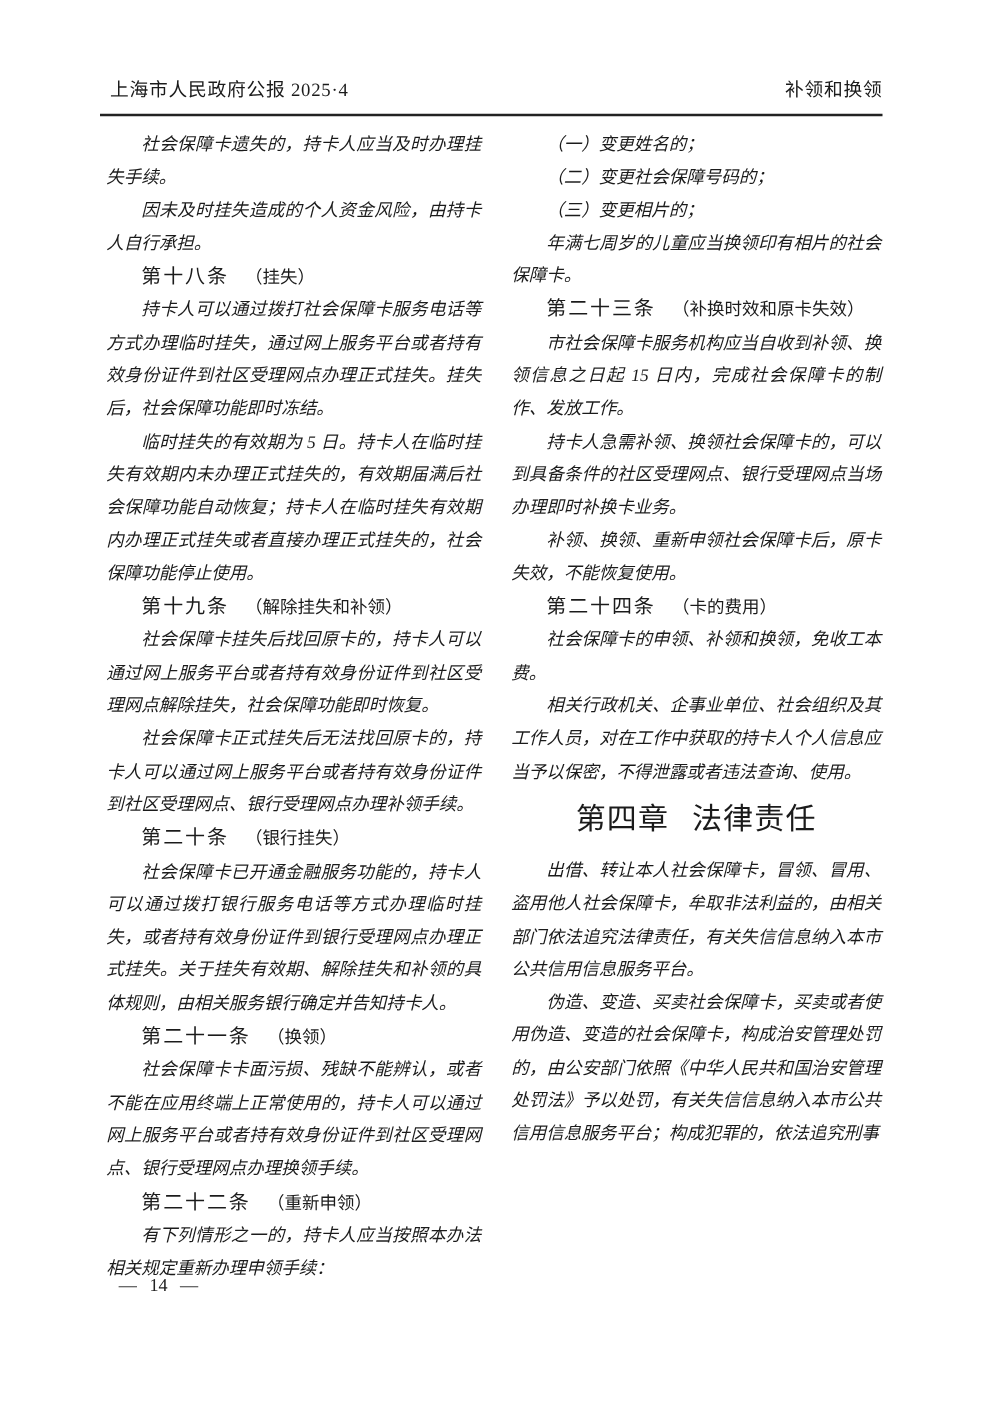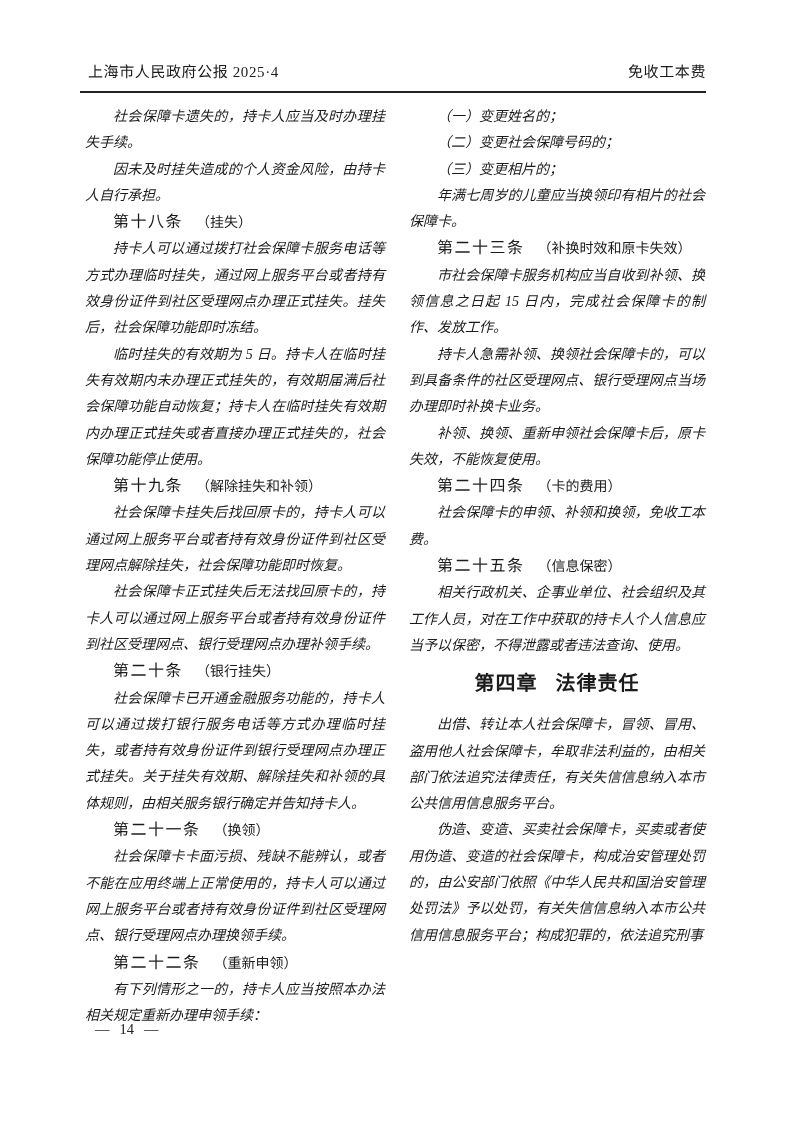--- a/index.html
+++ b/index.html
@@ -51,23 +51,23 @@
     font-style: italic;
   }
   .art-num {
     font-weight: 400;
     font-size: 16px;
     letter-spacing: 1.5px;
   }
   .art-title { margin-left: 13px; }
   .chapter {
     margin: 9px 0 14px;
-    font-size: 20px;
+    font-size: 24px;
     line-height: 30px;
-    font-weight: 700;
+    font-weight: 400;
     text-align: center;
     text-indent: 0;
     letter-spacing: 1px;
   }
   .ch-num { margin-right: 18px; }
   .footer {
     position: absolute;
     left: 95px; top: 1021px;
     font-size: 14.5px;
     display: flex;
@@ -76,21 +76,21 @@
     color: #222222;
   }
 </style>
 </head>
 <body>
 
 <div class="page">
 
   <div class="header">
     <span>上海市人民政府公报 2025·4</span>
-    <span>免收工本费</span>
+    <span>补领和换领</span>
   </div>
 
   <div class="header-rule"></div>
 
   <div class="content">
     <div class="col-left">
         <p class="para">社会保障卡遗失的，持卡人应当及时办理挂失手续。</p>
         <p class="para">因未及时挂失造成的个人资金风险，由持卡人自行承担。</p>
         <p class="article"><span class="art-num">第十八条</span><span class="art-title">（挂失）</span></p>
         <p class="para">持卡人可以通过拨打社会保障卡服务电话等方式办理临时挂失，通过网上服务平台或者持有效身份证件到社区受理网点办理正式挂失。挂失后，社会保障功能即时冻结。</p>
@@ -109,21 +109,20 @@
         <p class="para">（一）变更姓名的；</p>
         <p class="para">（二）变更社会保障号码的；</p>
         <p class="para">（三）变更相片的；</p>
         <p class="para">年满七周岁的儿童应当换领印有相片的社会保障卡。</p>
         <p class="article"><span class="art-num">第二十三条</span><span class="art-title">（补换时效和原卡失效）</span></p>
         <p class="para">市社会保障卡服务机构应当自收到补领、换领信息之日起 15 日内，完成社会保障卡的制作、发放工作。</p>
         <p class="para">持卡人急需补领、换领社会保障卡的，可以到具备条件的社区受理网点、银行受理网点当场办理即时补换卡业务。</p>
         <p class="para">补领、换领、重新申领社会保障卡后，原卡失效，不能恢复使用。</p>
         <p class="article"><span class="art-num">第二十四条</span><span class="art-title">（卡的费用）</span></p>
         <p class="para">社会保障卡的申领、补领和换领，免收工本费。</p>
-        <p class="article"><span class="art-num">第二十五条</span><span class="art-title">（信息保密）</span></p>
         <p class="para">相关行政机关、企事业单位、社会组织及其工作人员，对在工作中获取的持卡人个人信息应当予以保密，不得泄露或者违法查询、使用。</p>
         <h2 class="chapter"><span class="ch-num">第四章</span><span>法律责任</span></h2>
         <p class="para">出借、转让本人社会保障卡，冒领、冒用、盗用他人社会保障卡，牟取非法利益的，由相关部门依法追究法律责任，有关失信信息纳入本市公共信用信息服务平台。</p>
         <p class="para">伪造、变造、买卖社会保障卡，买卖或者使用伪造、变造的社会保障卡，构成治安管理处罚的，由公安部门依照《中华人民共和国治安管理处罚法》予以处罚，有关失信信息纳入本市公共信用信息服务平台；构成犯罪的，依法追究刑事</p>
       </div>
   </div>
 
   <div class="footer">
     <span>—</span>
     <span>14</span>

